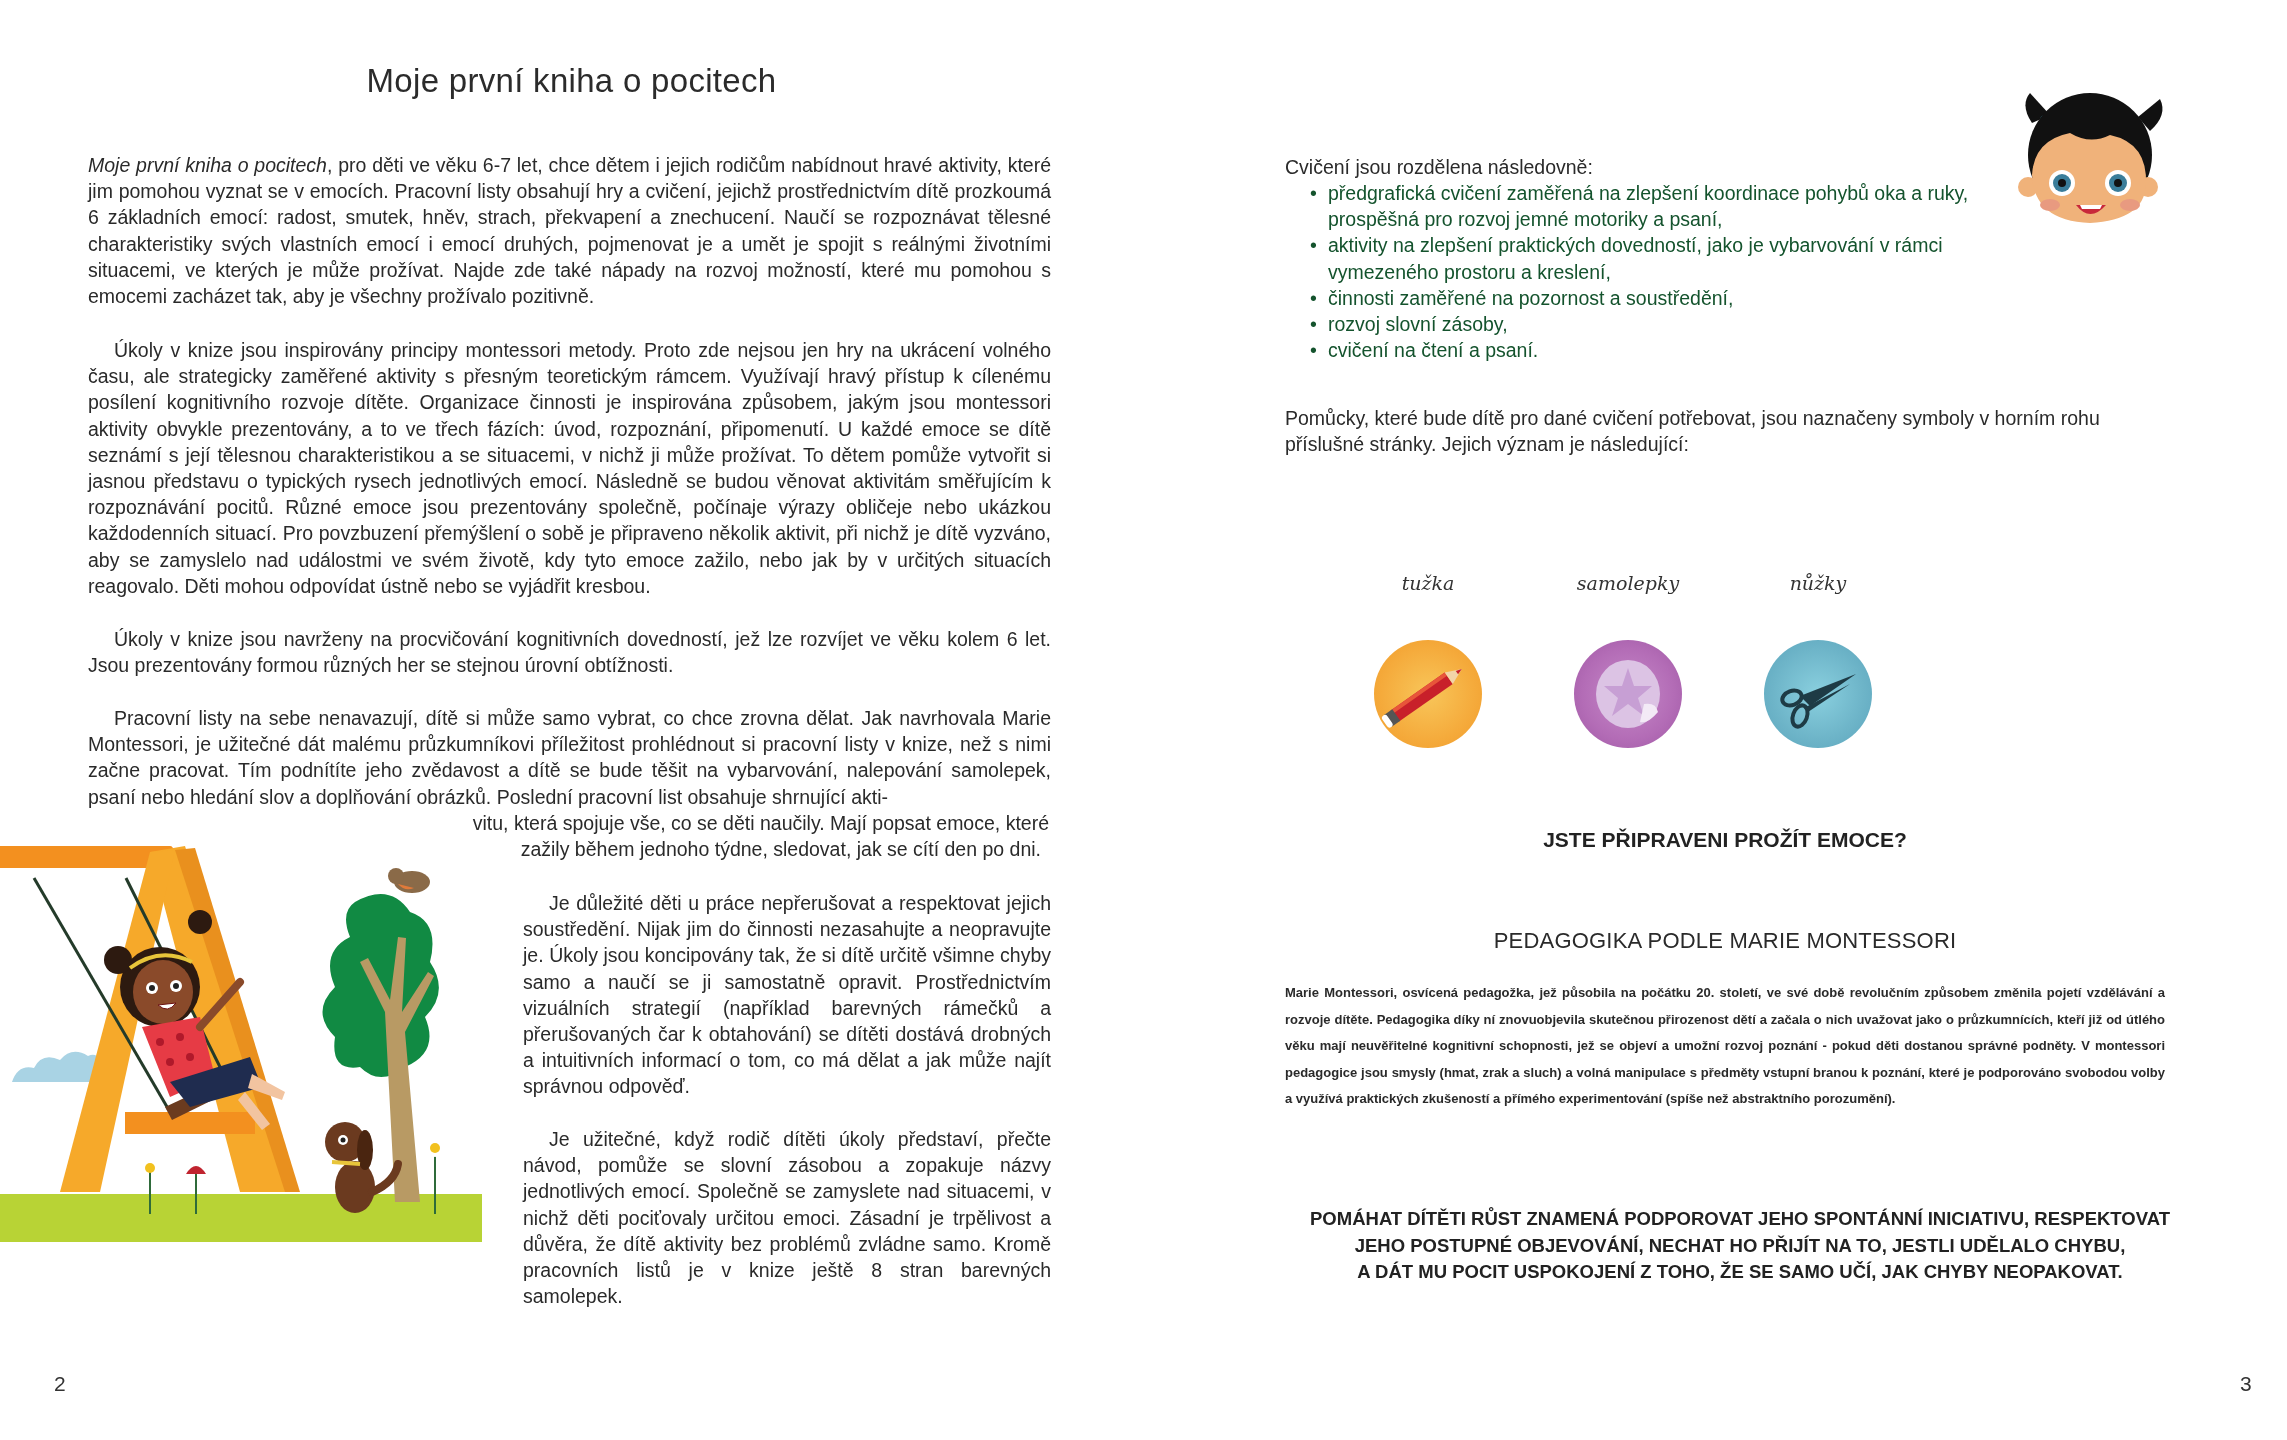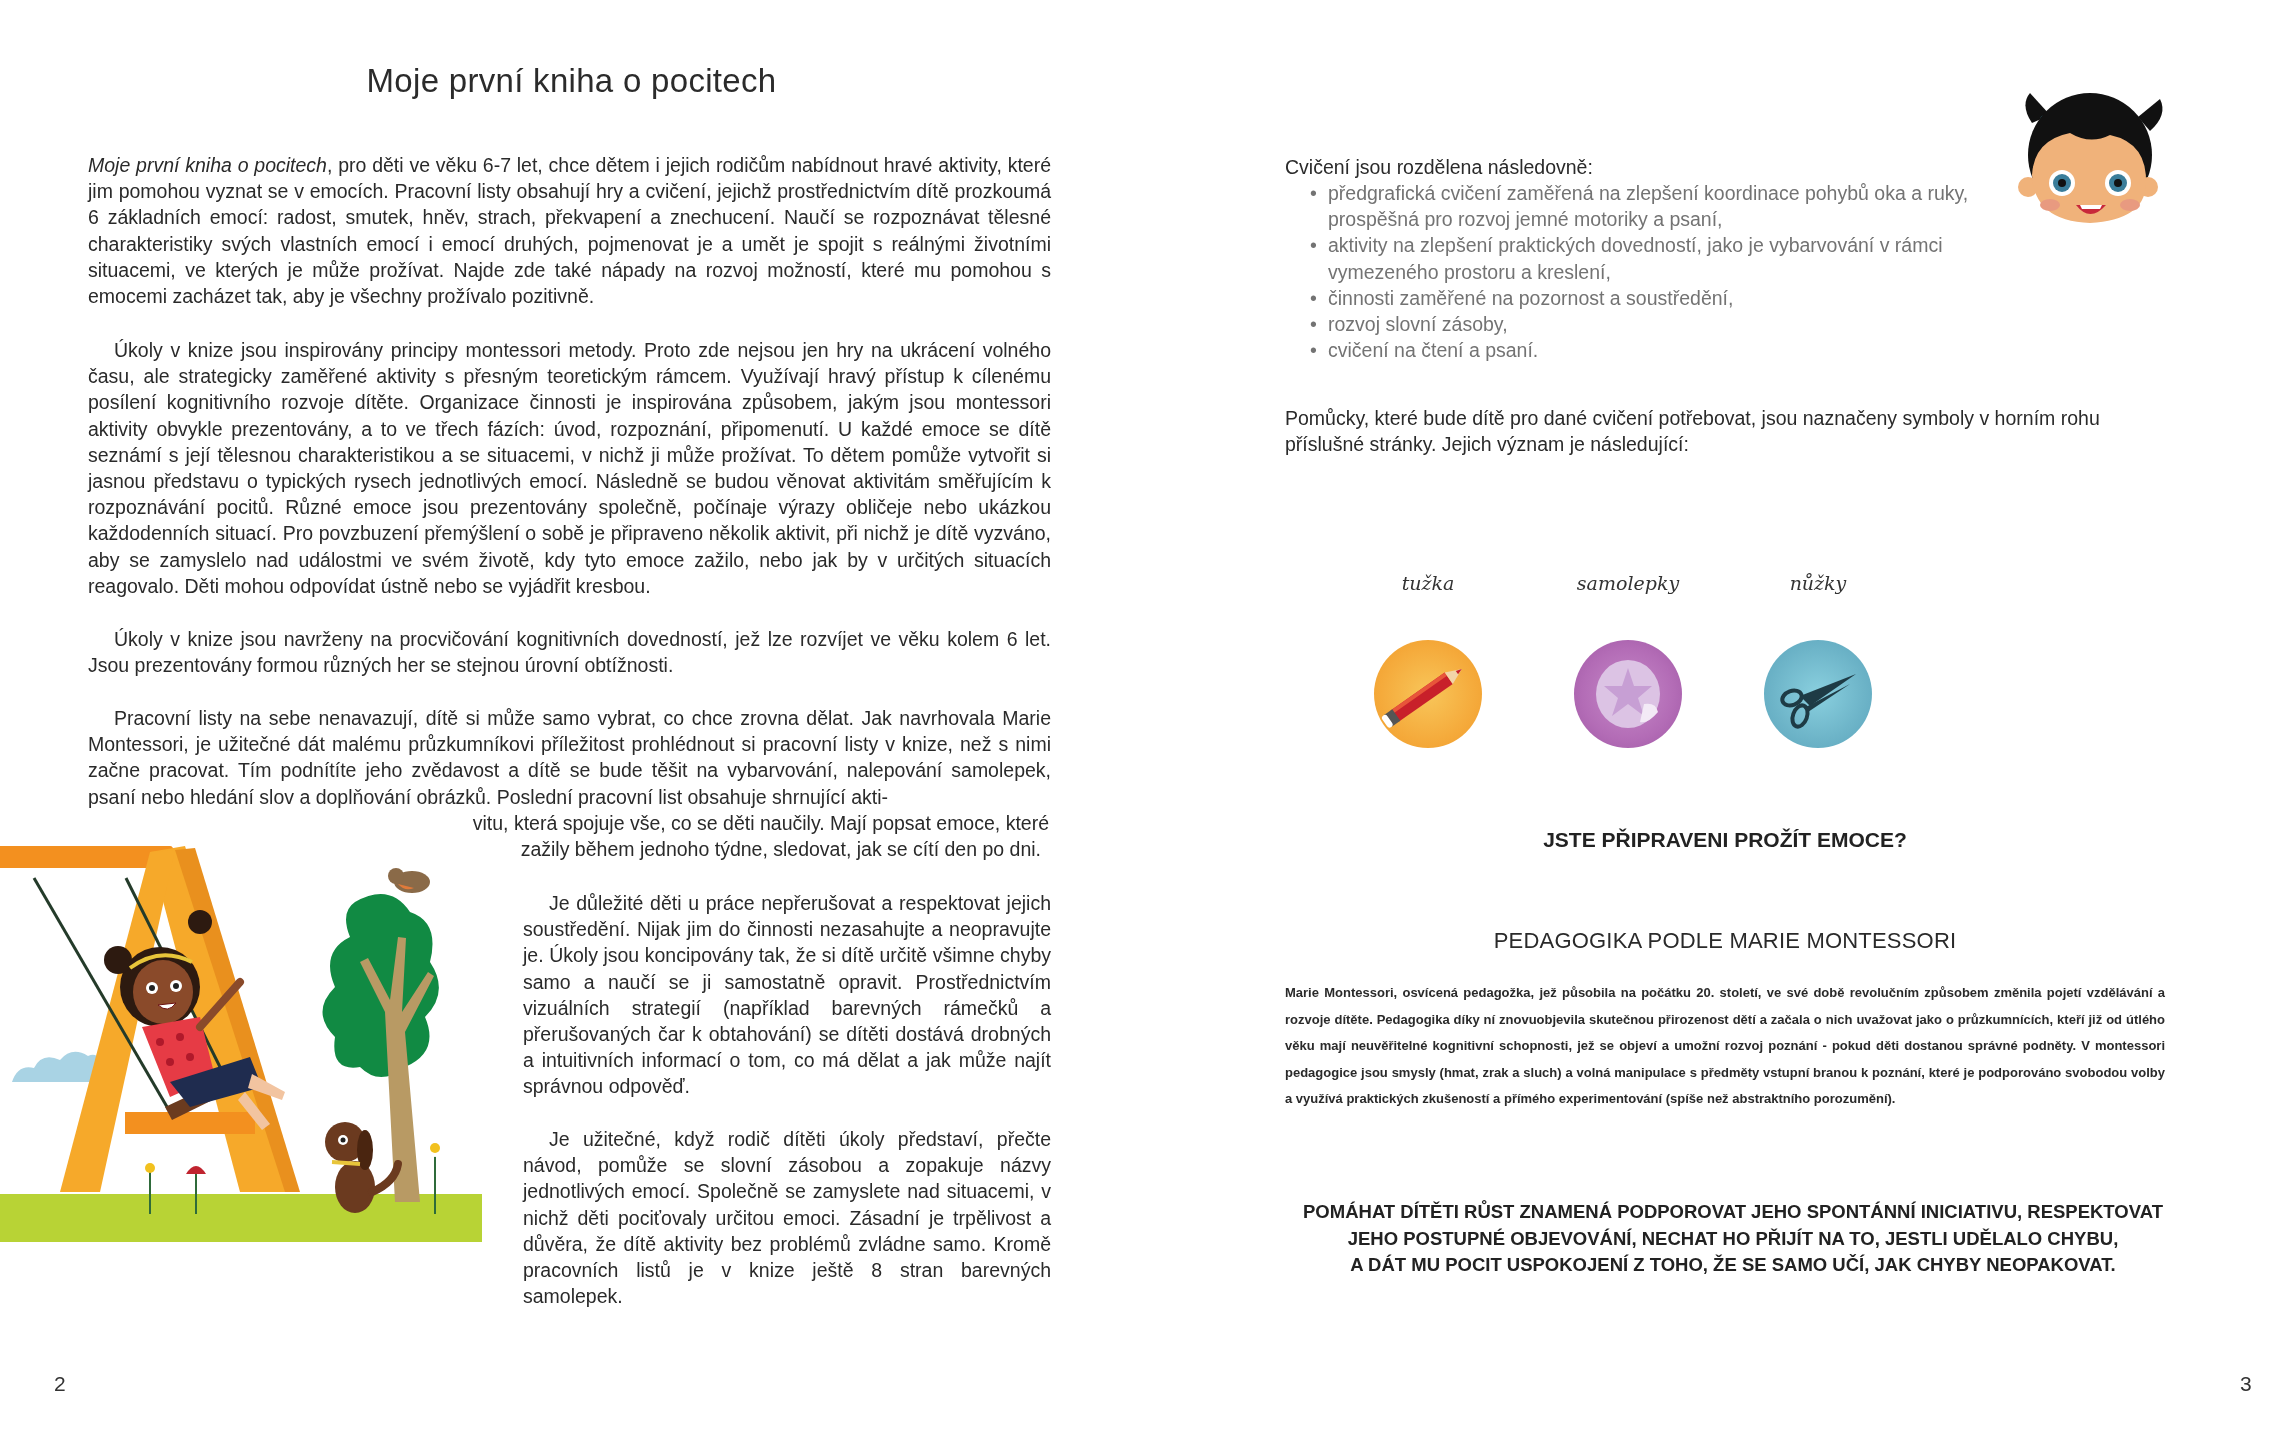--- a/index.html
+++ b/index.html
@@ -15,36 +15,36 @@
   .p2{left:88px;width:963px;top:337px;}
   .p3{left:88px;width:963px;top:626px;}
   .p4{left:88px;width:963px;top:705px;}
   .p4b{left:88px;width:963px;top:810px;text-align:right;}
   .p5{left:523px;width:528px;top:890px;}
   .p6{left:523px;width:528px;top:1126px;}
   .pagenum{position:absolute;top:1372px;font-size:21px;color:#333;}
   .pn-left{left:54px;}
   .pn-right{left:2240px;}
   .r-intro{left:1285px;width:760px;top:154px;}
-  .bullets{position:absolute;left:1308px;top:180px;width:720px;list-style:none;margin:0;padding:0;font-size:19.5px;line-height:26.2px;color:#737373;}
+  .bullets{position:absolute;left:1308px;top:180px;width:720px;list-style:none;margin:0;padding:0;font-size:19.5px;line-height:26.2px;color:#14532d;}
   .bullets li{position:relative;padding-left:20px;}
   .bullets li:before{content:"•";position:absolute;left:2px;top:0;}
   .r-tools{left:1285px;width:860px;top:405px;text-align:left;}
   .tool{position:absolute;top:572px;width:160px;text-align:center;}
   .tool-label{font-family:"DejaVu Serif",serif;font-style:italic;font-size:19px;color:#333;display:block;height:30px;}
   .tool-circle{width:108px;height:108px;border-radius:50%;margin:38px auto 0;position:relative;overflow:hidden;}
   .c-pencil{background:radial-gradient(circle,#f8c65a 0%,#f5ab3c 60%,#f09a2a 100%);}
   .c-sticker{background:radial-gradient(circle,#c78ac9 0%,#b36cb6 60%,#9e57a3 100%);}
   .c-scissors{background:radial-gradient(circle,#8ad0df 0%,#6db4c8 60%,#5aa3bb 100%);}
   .c-blocks{background:radial-gradient(circle,#6cc7ef 0%,#3aaee6 60%,#2a9bd8 100%);}
   .tool-circle svg{position:absolute;left:0;top:0;}
   .heading-bold{position:absolute;left:1285px;width:880px;top:828px;text-align:center;font-size:21px;font-weight:bold;color:#222;margin:0;}
   .heading-light{position:absolute;left:1285px;width:880px;top:928px;text-align:center;font-size:22px;font-weight:normal;color:#2a2a2a;margin:0;letter-spacing:0.2px;}
   .r-mm{left:1285px;width:880px;top:980px;font-size:13px;line-height:26.5px;font-weight:bold;}
-  .quote{position:absolute;left:1285px;width:880px;top:1191px;text-align:center;font-size:18.5px;line-height:26.5px;font-weight:bold;color:#222;margin:8px;}
+  .quote{position:absolute;left:1285px;width:880px;top:1191px;text-align:center;font-size:18.5px;line-height:26.5px;font-weight:bold;color:#222;margin:15px;}
   .illus-playground{position:absolute;left:0;top:842px;width:490px;height:400px;}
   .illus-face{position:absolute;left:2010px;top:75px;width:170px;height:150px;}
 </style>
 </head>
 <body>
 
 <div class="page page-left">
   <h1 class="title">Moje první kniha o pocitech</h1>
 
   <p class="txt p1"><em>Moje první kniha o pocitech</em><span>, pro děti ve věku 6-7 let, chce dětem i jejich rodičům nabídnout hravé aktivity, které jim pomohou vyznat se v emocích. Pracovní listy obsahují hry a cvičení, jejichž prostřednictvím dítě prozkoumá 6 základních emocí: radost, smutek, hněv, strach, překvapení a znechucení. Naučí se rozpoznávat tělesné charakteristiky svých vlastních emocí i emocí druhých, pojmenovat je a umět je spojit s reálnými životními situacemi, ve kterých je může prožívat. Najde zde také nápady na rozvoj možností, které mu pomohou s emocemi zacházet tak, aby je všechny prožívalo pozitivně.</span></p>

